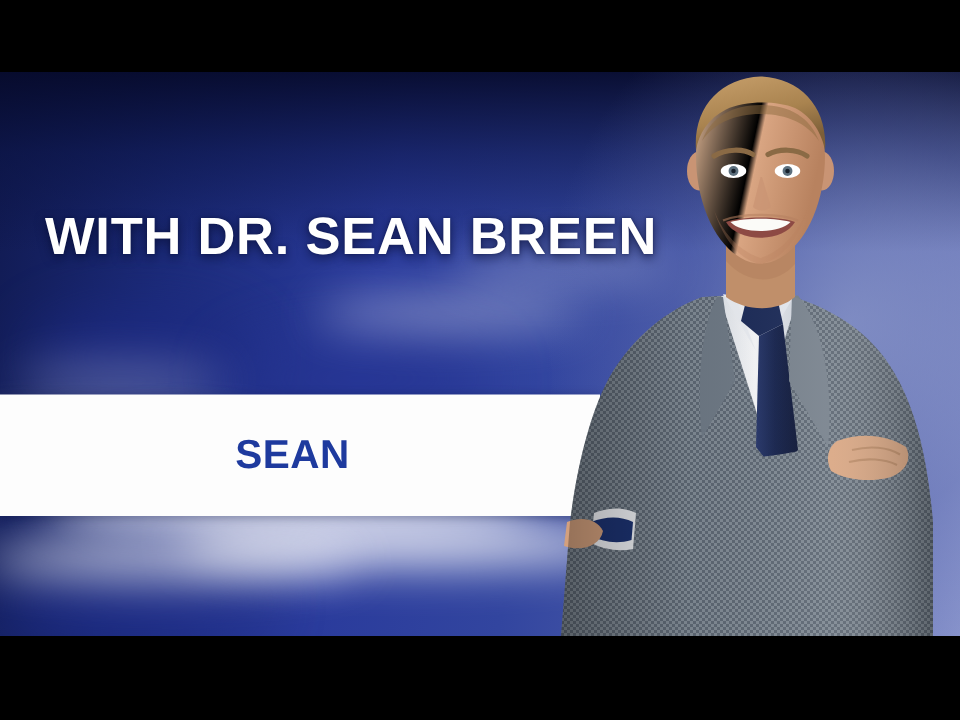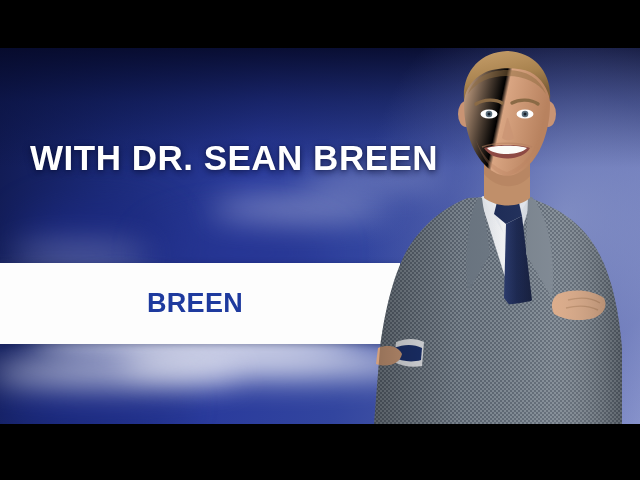--- a/index.html
+++ b/index.html
@@ -184,21 +184,21 @@
     <div class="streak s2"></div>
     <div class="streak s4"></div>
     <div class="streak s3"></div>
 
     <div class="bg-righthaze"></div>
 
     <div id="headline">WITH DR. SEAN BREEN</div>
 
     <div id="title-card">
       <div id="title-card-text">
-        <span class="l2">BREEN</span>
+        <span class="l2">SEAN</span>
       </div>
     </div>
 
     <div id="subject">
       <svg viewBox="0 0 268 376" xmlns="http://www.w3.org/2000/svg">
         <defs>
 
           <pattern id="weave" width="4" height="4" patternUnits="userSpaceOnUse">
             <rect width="4" height="4" fill="#7f8993"></rect>
             <rect width="2" height="2" fill="#5d6773"></rect>

